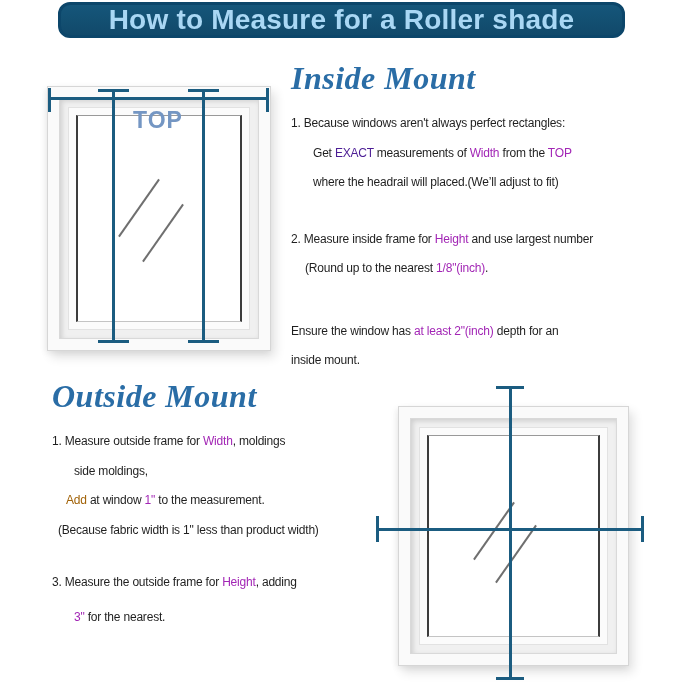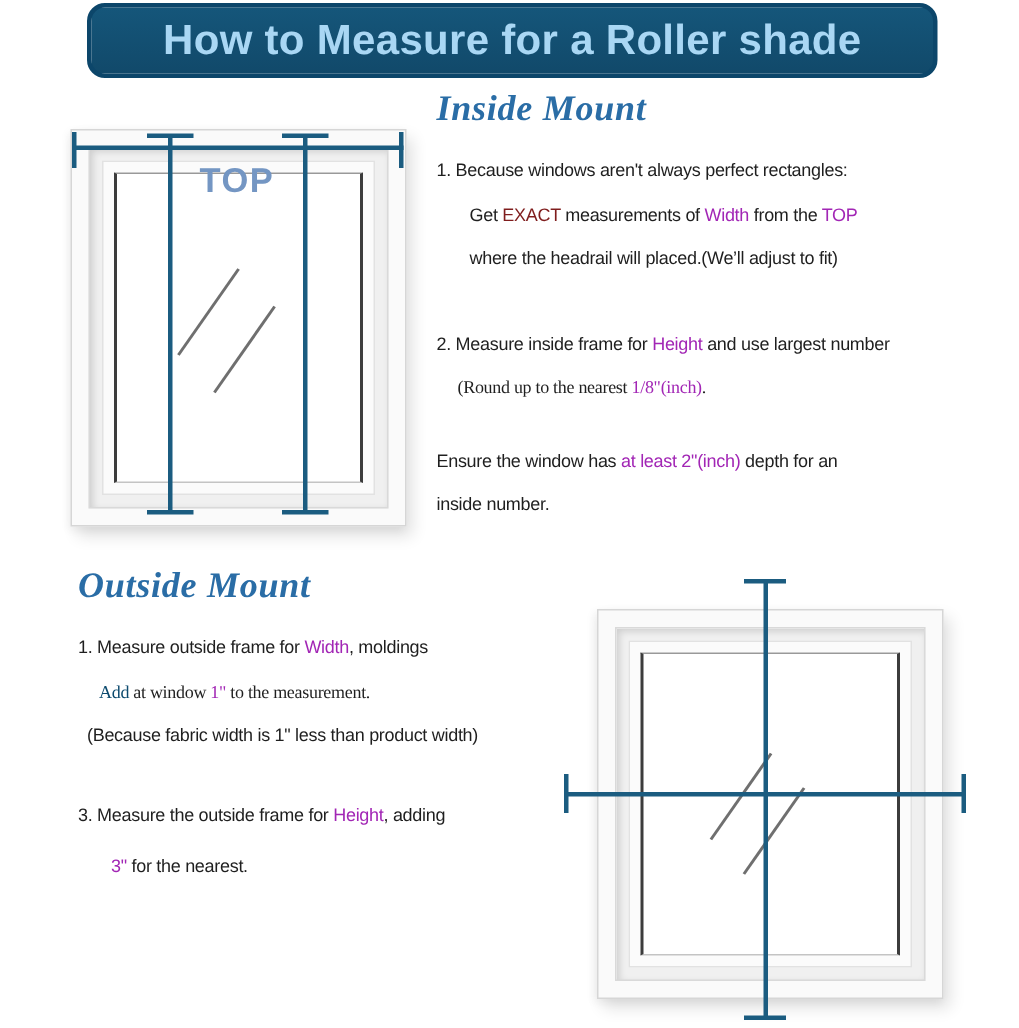--- a/index.html
+++ b/index.html
@@ -2,21 +2,21 @@
 <html style="--accent: #a226b5; --heading-blue: #2a6da6; --measure-line: #1b5c80; --header-bg: #15567a; --header-border: #0c466a; --header-text: #a9d7f4; --top-label: #7496c3; --body-text: #1f1f1f;"><head>
 <meta charset="utf-8">
 <style>
   html,body{margin:0;padding:0;background:#ffffff;}
   .page{
     position:relative;width:679px;height:685px;background:#ffffff;overflow:hidden;
     font-family:"Liberation Sans",sans-serif;color:var(--body-text,#1f1f1f);
   }
   
   .header-bar{
-    position:absolute;left:58px;top:2px;width:567px;height:50px;
+    position:absolute;left:58px;top:2px;width:567px;height:36px;
     background:linear-gradient(180deg,var(--header-bg,#15567a) 0%,#11496a 100%);
     border:3px solid var(--header-border,#0c466a);
     border-radius:12px;box-sizing:border-box;
     display:flex;align-items:center;justify-content:center;
   }
   .header-bar span{
     font-size:28px;font-weight:700;letter-spacing:.2px;
     color:var(--header-text,#a9d7f4);white-space:nowrap;
   }
   
@@ -41,31 +41,31 @@
   .ml{position:absolute;background:var(--measure-line,#1b5c80);}
   .top-label{
     position:absolute;left:133px;top:107px;
     font-size:23px;font-weight:700;letter-spacing:1px;
     color:var(--top-label,#7496c3);
   }
   
   .mount-heading{
     margin:0 0 12px 0;
     font-family:"Liberation Serif",serif;font-style:italic;font-weight:600;
-    font-size:24px;letter-spacing:.5px;color:var(--heading-blue,#2a6da6);
+    font-size:32px;letter-spacing:.5px;color:var(--heading-blue,#2a6da6);
     white-space:nowrap;
   }
   .inside-section{position:absolute;left:291px;top:60px;width:388px;}
   .outside-section{position:absolute;left:4px;top:378px;width:372px;margin-left:48px;}
   .t-line{line-height:29.5px;font-size:12px;letter-spacing:-.2px;white-space:nowrap;}
   .ind1{padding-left:22px;}
-  .ind2{padding-left:14px;font-family:Liberation Serif, serif;}
+  .ind2{padding-left:14px;}
   .ind3{padding-left:6px;}
   .gap1{margin-top:27px;}
-  .gap2{margin-top:19px;}
+  .gap2{margin-top:33px;}
   .gap3{margin-top:23px;}
   .gap4{margin-top:5px;}
   .gap5{margin-top:29px;}
 </style>
 </head>
 <body>
 
 <div class="page">
 
   <div class="header-bar">
@@ -91,34 +91,35 @@
   <div class="ml" style="left:98px;top:340px;width:31px;height:3px;"></div>
   <div class="ml" style="left:202px;top:90px;width:3px;height:252px;"></div>
   <div class="ml" style="left:188px;top:89px;width:31px;height:3px;"></div>
   <div class="ml" style="left:188px;top:340px;width:31px;height:3px;"></div>
   <div class="top-label">TOP</div>
 
   <div class="inside-section">
     <h2 class="mount-heading">Inside Mount</h2>
     <div>
         <div class="t-line"><span>1. Because windows aren't always perfect rectangles:</span></div>
-        <div class="t-line ind1"><span>Get </span><span style="color: #7f1d1d;">EXACT</span><span> measurements of </span><span style="color: rgb(162, 38, 181);">Width</span><span> from the </span><span style="color: rgb(162, 38, 181);">TOP</span></div>
+        <div class="t-line ind1"><span>Get </span><span style="color: #4c1d95;">EXACT</span><span> measurements of </span><span style="color: rgb(162, 38, 181);">Width</span><span> from the </span><span style="color: rgb(162, 38, 181);">TOP</span></div>
         <div class="t-line ind1"><span>where the headrail will placed.(We’ll adjust to fit)</span></div>
         <div class="t-line gap1"><span>2. Measure inside frame for </span><span style="color: rgb(162, 38, 181);">Height</span><span> and use largest number</span></div>
         <div class="t-line ind2"><span>(Round up to the nearest </span><span style="color: rgb(162, 38, 181);">1/8"(inch)</span><span>.</span></div>
         <div class="t-line gap2"><span>Ensure the window has </span><span style="color: rgb(162, 38, 181);">at least 2"(inch)</span><span> depth for an</span></div>
-        <div class="t-line"><span>inside number.</span></div>
+        <div class="t-line"><span>inside mount.</span></div>
       </div>
   </div>
 
   <div class="outside-section">
     <h2 class="mount-heading">Outside Mount</h2>
     <div>
         <div class="t-line"><span>1. Measure outside frame for </span><span style="color: rgb(162, 38, 181);">Width</span><span>, moldings</span></div>
-        <div class="t-line ind2"><span style="color: #0c4a6e;">Add</span><span> at window </span><span style="color: rgb(162, 38, 181);">1"</span><span> to the measurement.</span></div>
+        <div class="t-line ind1"><span>side moldings,</span></div>
+        <div class="t-line ind2"><span style="color: #a16207;">Add</span><span> at window </span><span style="color: rgb(162, 38, 181);">1"</span><span> to the measurement.</span></div>
         <div class="t-line ind3"><span>(Because fabric width is 1" less than product width)</span></div>
         <div class="t-line gap3"><span>3. Measure the outside frame for </span><span style="color: rgb(162, 38, 181);">Height</span><span>, adding</span></div>
         <div class="t-line ind1 gap4"><span style="color: rgb(162, 38, 181);">3"</span><span>  for the nearest.</span></div>
       </div>
   </div>
 
   <div class="window win-bottom">
     <div class="w-mid">
       <div class="w-sash">
         <div class="w-glass">

